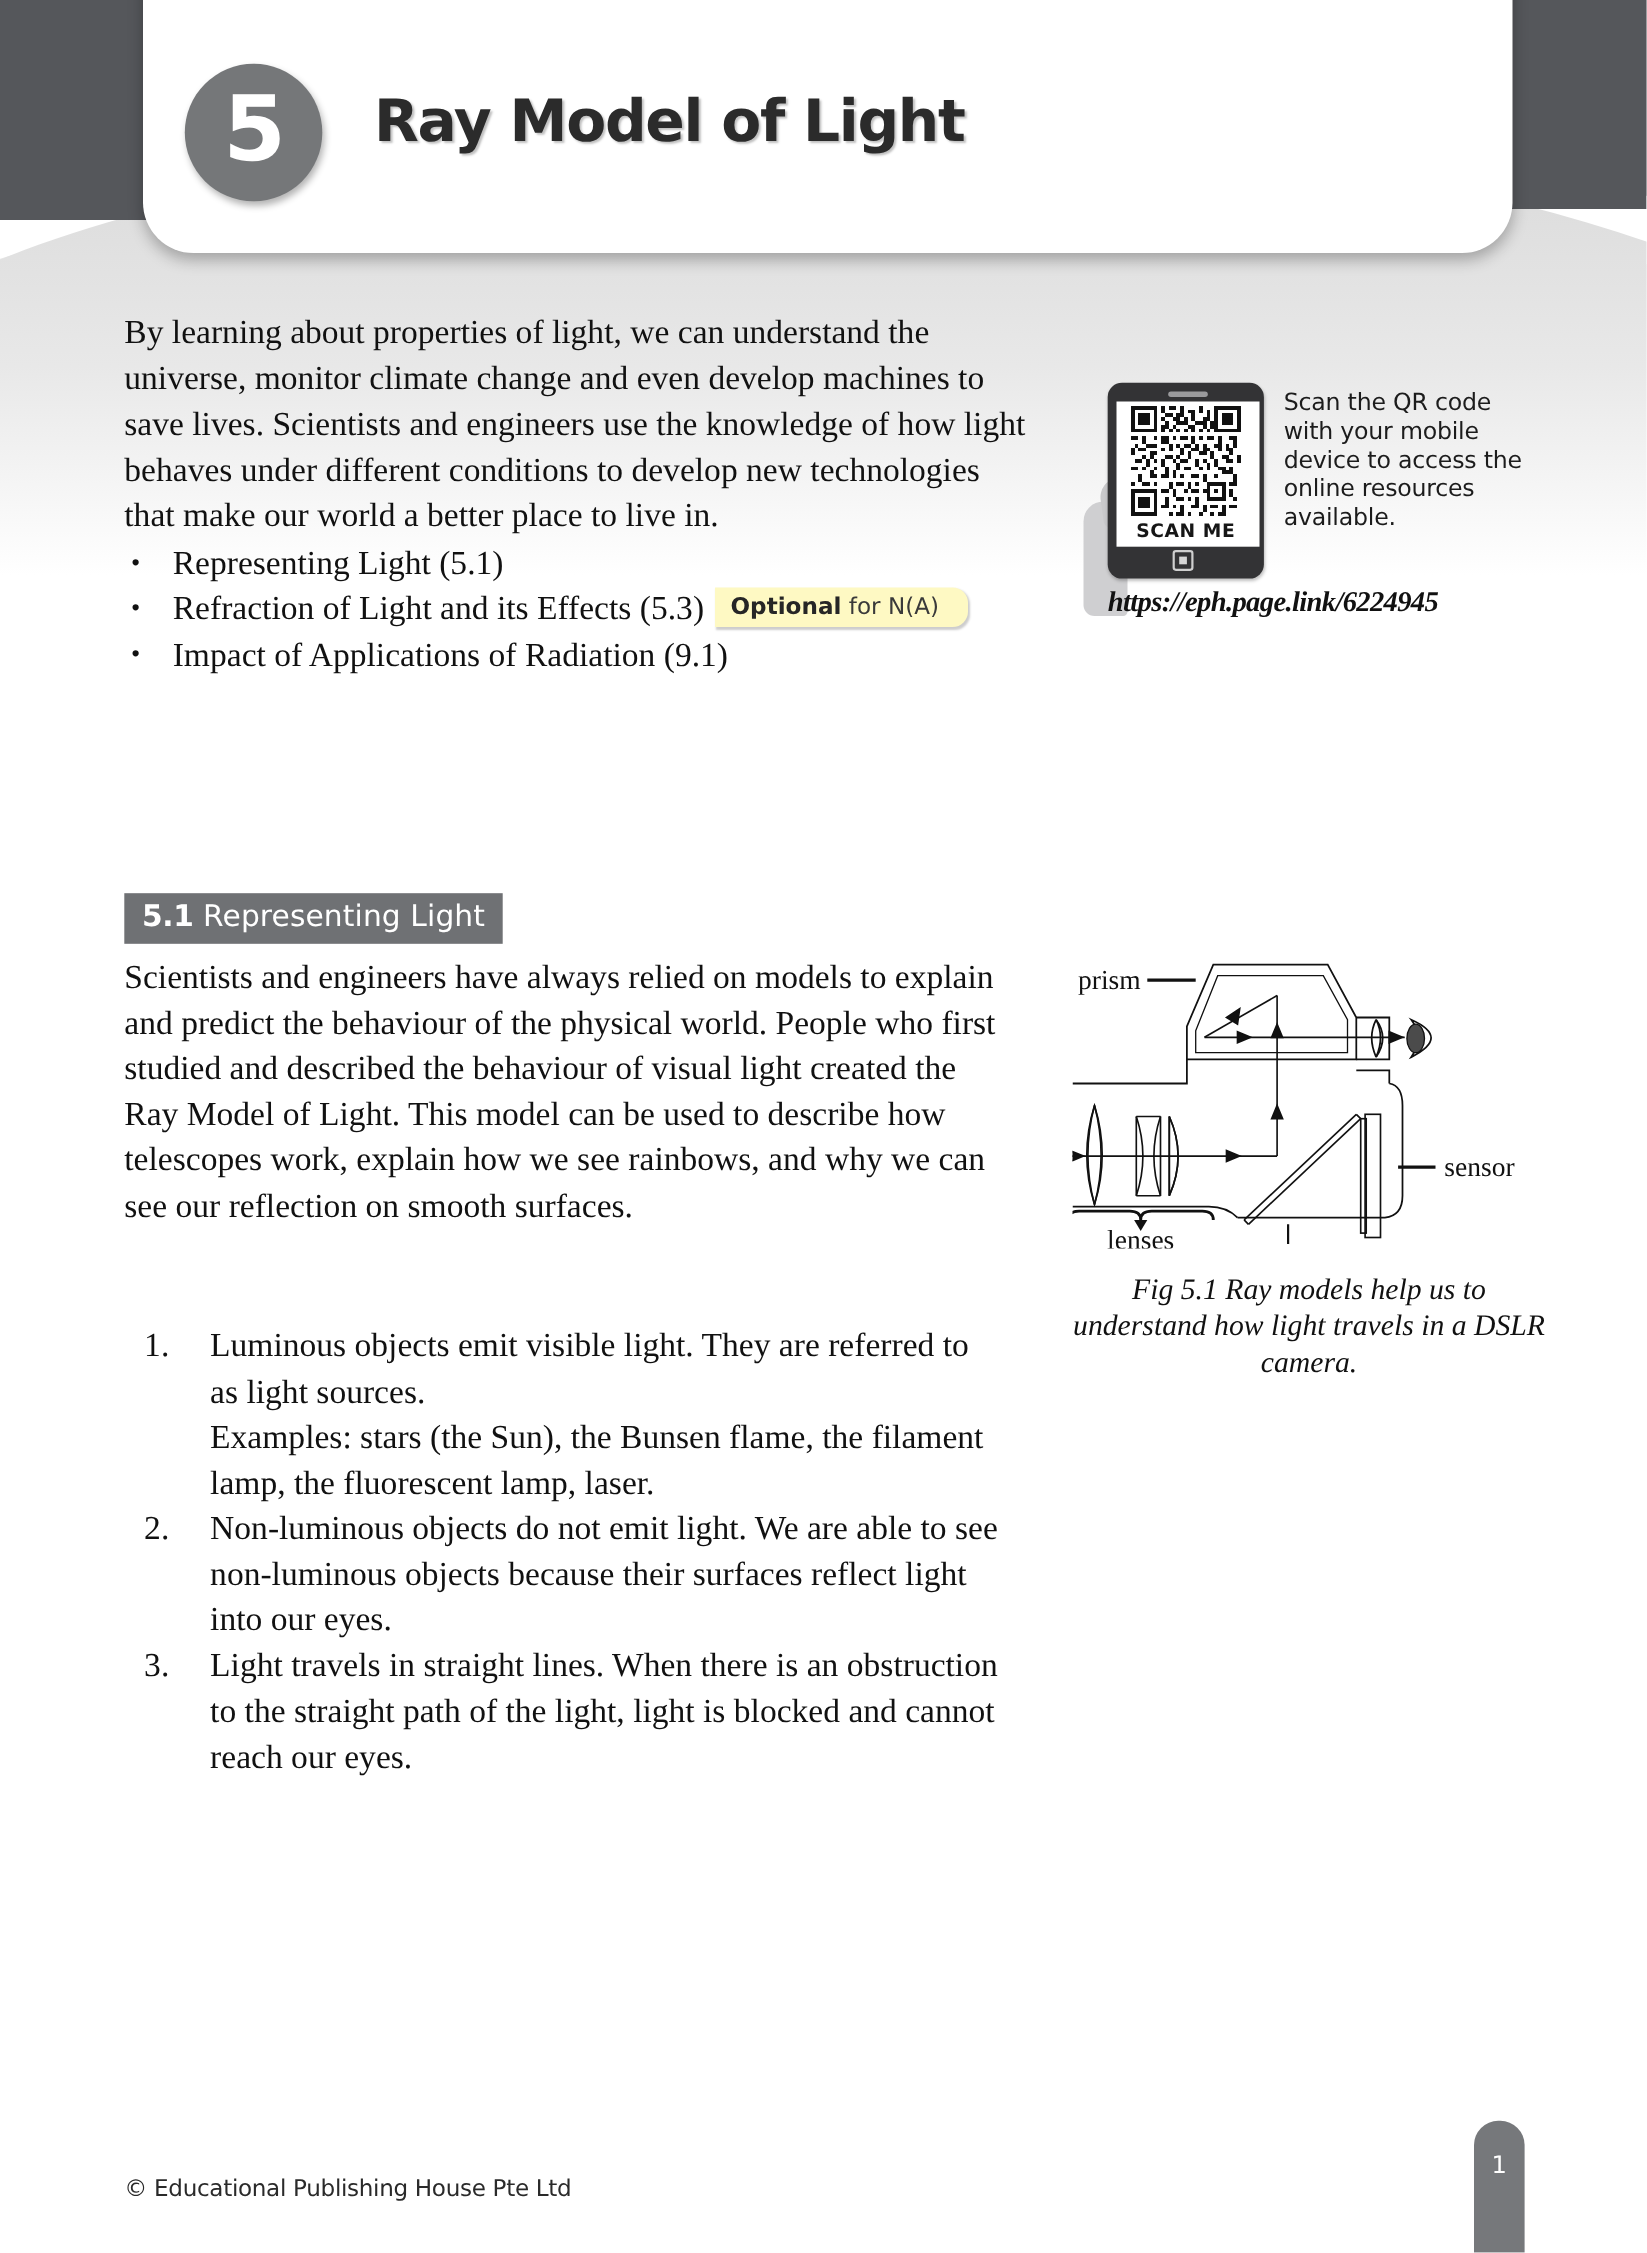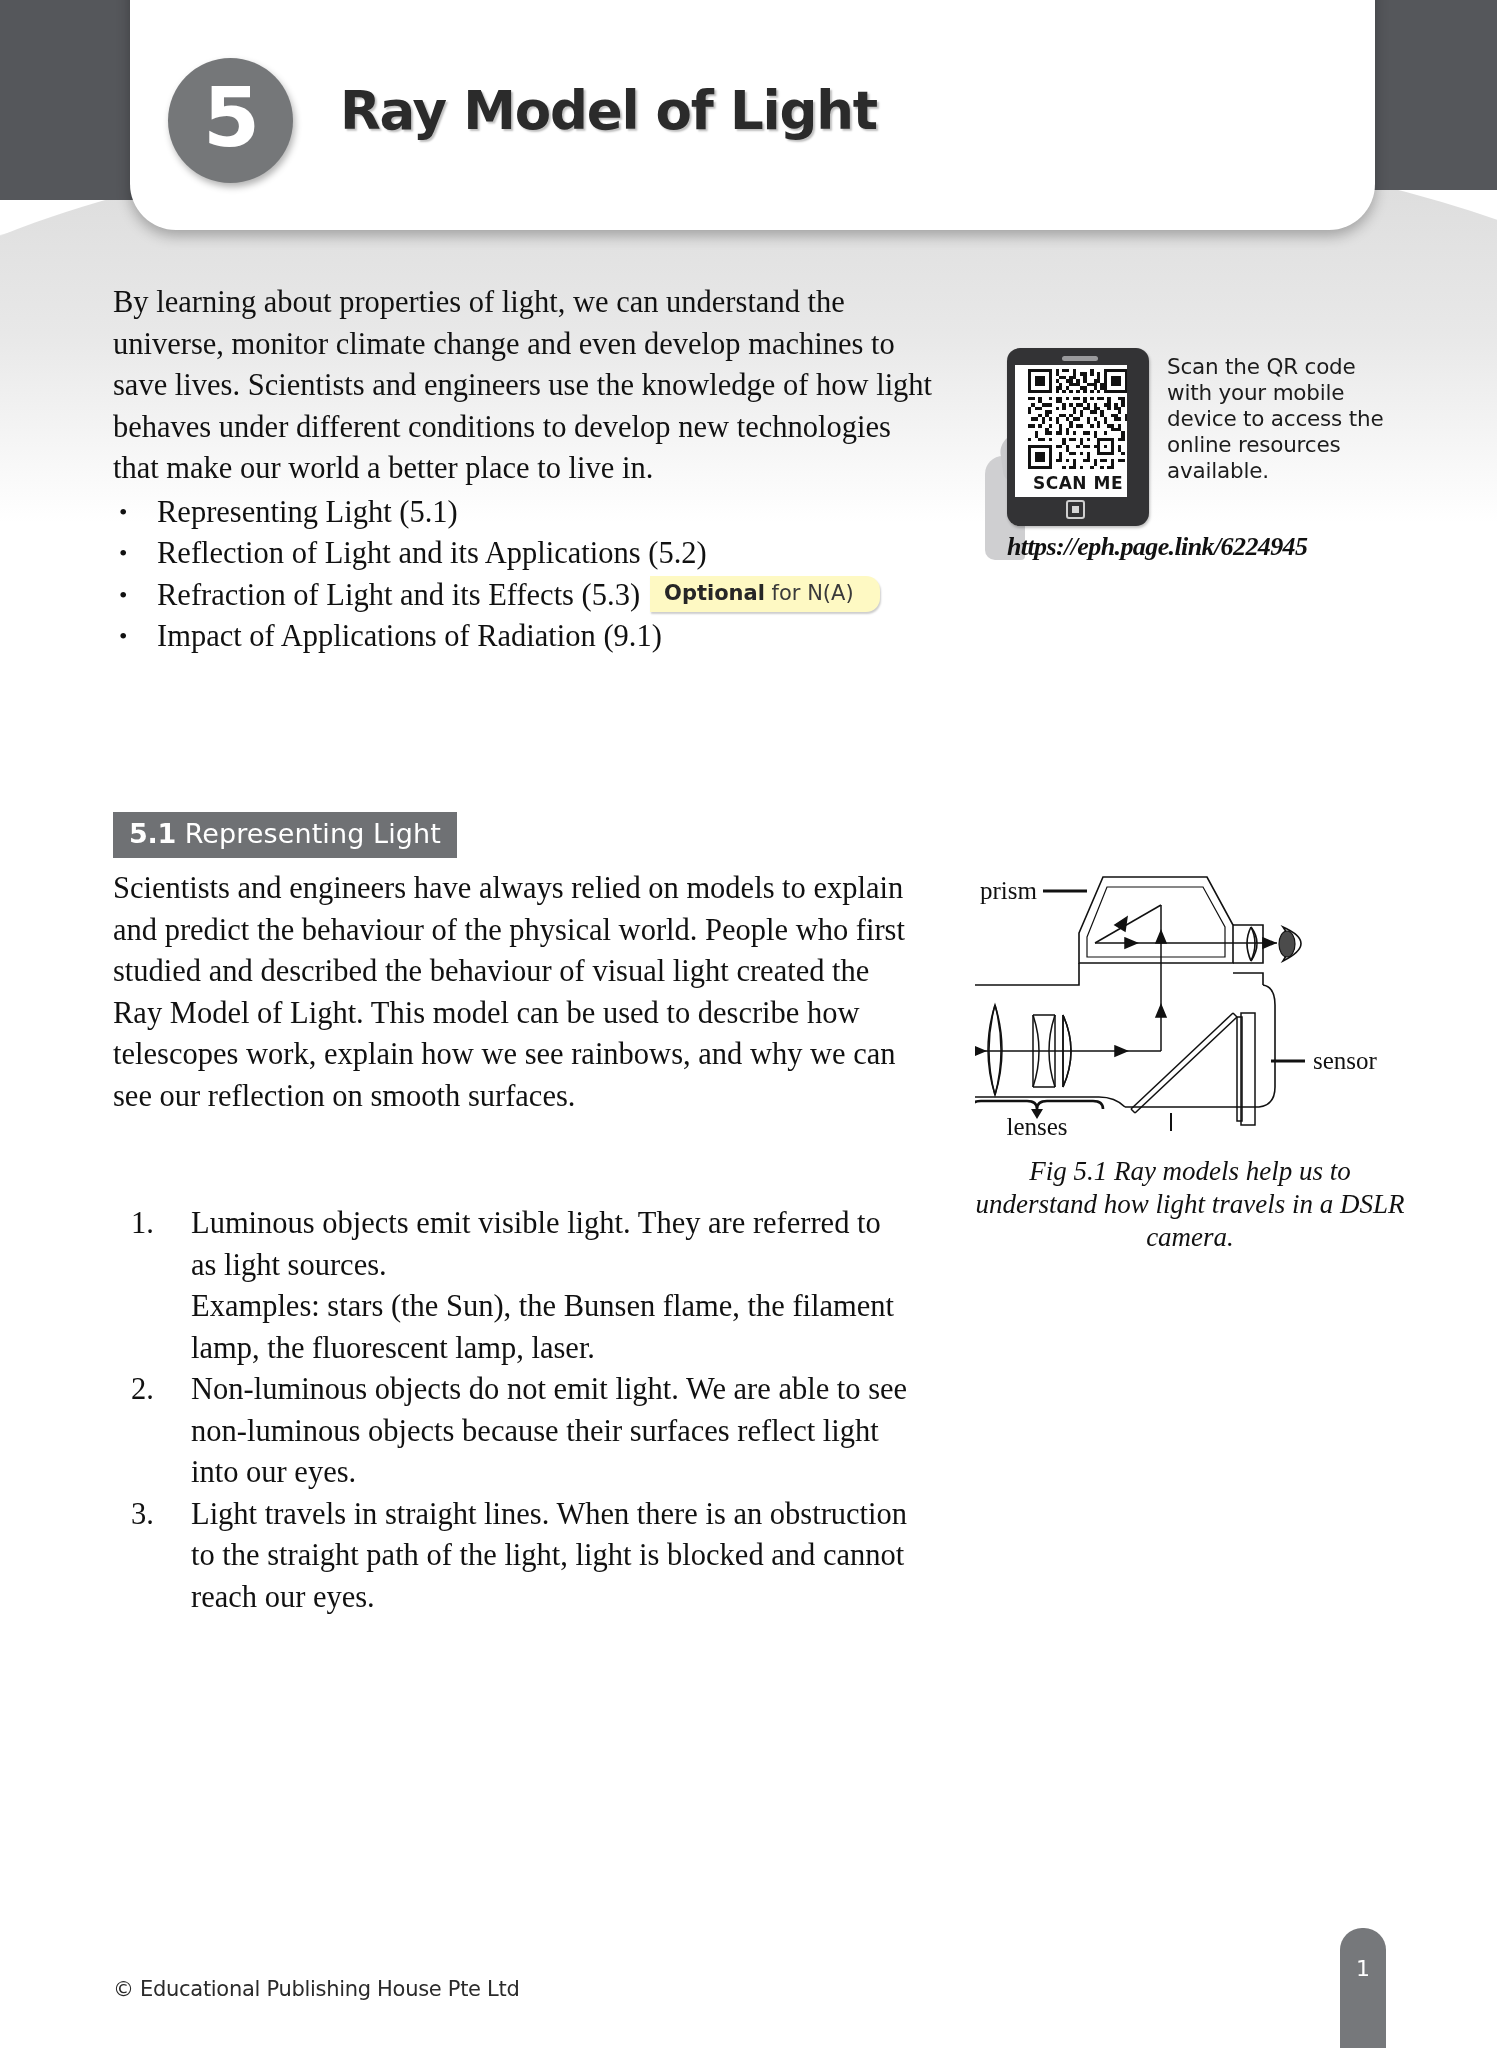--- a/index.html
+++ b/index.html
@@ -183,21 +183,21 @@
     background: #333335;
     border-radius: 13px;
     box-shadow: 1px 2px 3px rgba(0,0,0,.25);
   }
   #phone-speaker {
     position: absolute; left: 55px; top: 8px;
     width: 36px; height: 5px; border-radius: 3px; background: #9a9a9c;
   }
   #phone-screen {
     position: absolute; left: 8px; top: 17px;
-    width: 112px; height: 132px;
+    width: 130px; height: 132px;
     background: #ffffff;
     overflow: hidden;
   }
   #qr-grid {
     position: absolute; left: 8px; top: 4px;
     width: 110px; height: 100px;
   }
   #scan-me {
     position: absolute; left: 0; bottom: 4px; width: 126px;
     text-align: center;
@@ -305,23 +305,20 @@
     <span>5</span>
   </div>
   <div id="chapter-title">Ray Model of Light</div>
 
   <div class="col-left" style="top:282px;">
     <p class="para">By learning about properties of light, we can understand the universe, monitor climate change and even develop machines to save lives. Scientists and engineers use the knowledge of how light behaves under different conditions to develop new technologies that make our world a better place to live in.</p>
 
     <ul class="topics">
       <li>
         <span>Representing Light (5.1)</span>
-      </li>
-      <li>
-        <span>Reflection of Light and its Applications (5.2)</span>
       </li>
       <li>
         <span>Refraction of Light and its Effects (5.3)</span><span class="optional-badge"><b>Optional</b><i> for N(A)</i></span>
       </li>
       <li>
         <span>Impact of Applications of Radiation (9.1)</span>
       </li>
     </ul>
   </div>
 

